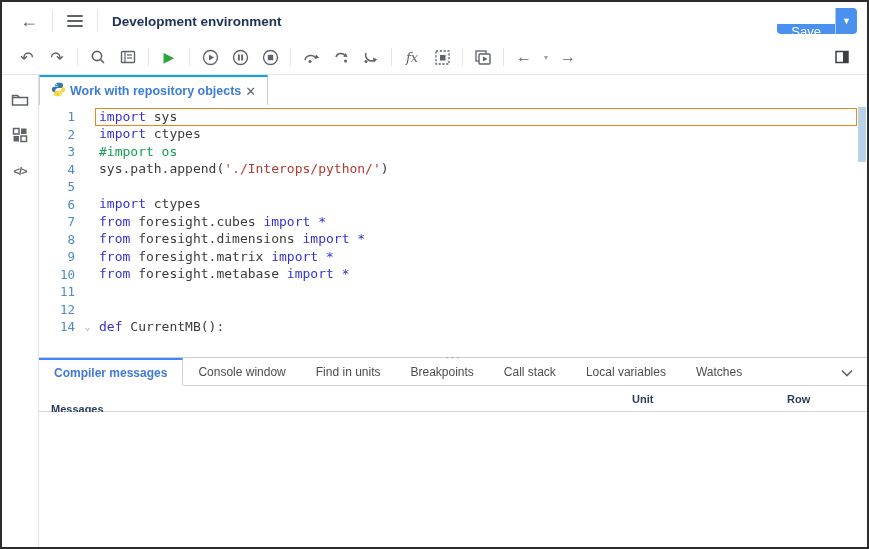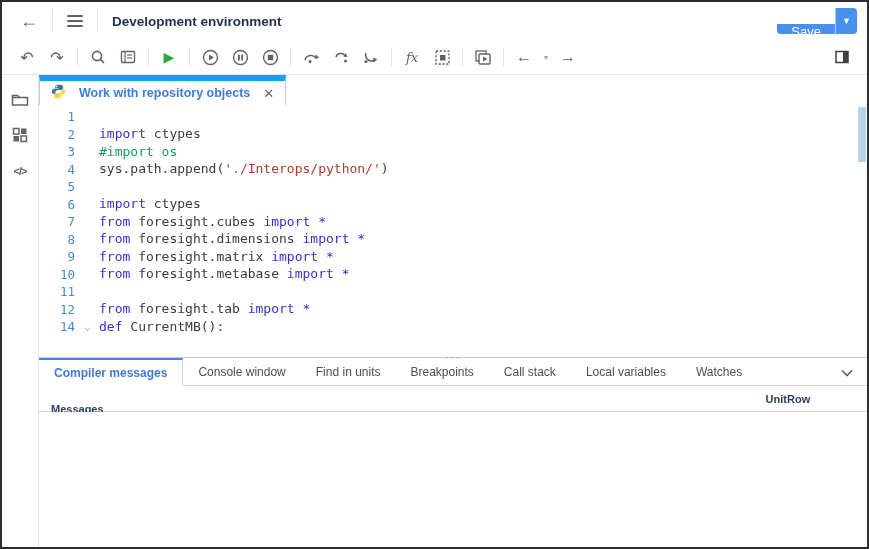--- a/index.html
+++ b/index.html
@@ -30,41 +30,41 @@
   .tb.small-caret { width:14px; font-size:8px; color:#9aa0a6; }
   .tb-right { margin-left:auto; }
   
   .main { flex:1; display:flex; min-height:0; }
   .sbar { flex:0 0 37px; border-right:1px solid #e0e2e5; display:flex; flex-direction:column; align-items:center; padding-top:14px; gap:16px; }
   .sbar .si { color:#5f6368; cursor:pointer; height:20px; display:flex; align-items:center; justify-content:center; }
   .si-code { font-size:11px; font-weight:bold; letter-spacing:-1px; }
   .content { flex:1; display:flex; flex-direction:column; min-width:0; }
   
   .tabbar { height:30px; flex:0 0 30px; display:flex; align-items:stretch; }
-  .etab { display:flex; align-items:center; gap:13px; padding:4px 11px; border-top:6px solid #0ea5e9; border-right:1px solid #c9ccd1; border-left:1px solid #c9ccd1; cursor:pointer; }
+  .etab { display:flex; align-items:center; gap:4px; padding:4px 11px; border-top:2px solid #0ea5e9; border-right:1px solid #c9ccd1; border-left:1px solid #c9ccd1; cursor:pointer; }
   .etab-label { font-size:12.5px; font-weight:bold; color:#3d7cd7; white-space:nowrap; }
   .etab-close { color:#5f6368; font-size:13px; cursor:pointer; line-height:1; }
   
   .editor { flex:1; position:relative; overflow:hidden; padding-top:3px; font-family:"DejaVu Sans Mono", monospace; }
   .code-line { display:flex; height:17.5px; align-items:center; }
   .ln { flex:0 0 40px; text-align:right; font-size:12.5px; color:#4d8ac0; padding-right:4px; }
   .fold { flex:0 0 17px; text-align:center; font-size:10px; color:#7ba6c9; }
   .codetext { flex:1; margin-right:11px; font-size:13px; color:#3b3b3b; white-space:pre; padding:0 3px; line-height:16px; }
   .code-line.active .codetext { outline:1.5px solid #e8871c; }
   .kw { color:#3432cf; } .com { color:#12a150; } .str { color:#b03a30; } .pl { color:#3b3b3b; }
   .vscroll { position:absolute; top:2px; right:1px; width:8px; height:55px; background:#b7d3e9; }
   
   .panel { flex:0 0 190px; border-top:1px solid #c9cdd1; position:relative; display:flex; flex-direction:column; background:#fff; }
   .drag-handle { position:absolute; top:-6px; left:50%; transform:translateX(-50%); color:#9aa0a6; font-size:13px; letter-spacing:1px; line-height:10px; padding:0 4px; cursor:row-resize; }
   .ptabs { height:28px; flex:0 0 28px; display:flex; align-items:stretch; border-bottom:1px solid #cfd2d6; }
   .ptab { display:flex; align-items:center; padding:0 15px; font-size:12px; color:#4d4d4d; cursor:pointer; white-space:nowrap; }
   .ptab.active { border-top:2px solid #4285f4; border-right:1px solid #cfd2d6; font-weight:bold; color:#4079d4; box-shadow:0 1px 0 #fff; position:relative; z-index:1; }
   .ptab-chevron { margin-left:auto; margin-right:14px; align-self:center; color:#5f6368; cursor:pointer; }
   .pcols { height:26px; flex:0 0 26px; display:flex; align-items:center; font-size:11px; font-weight:bold; color:#2c3e5d; border-bottom:1px solid #d5d8db; padding-left:12px; }
-  .col-messages { flex:1;margin-top:20px; } .col-unit { flex:0 0 155px;text-align:right; } .col-row { flex:0 0 80px; }
+  .col-messages { flex:1;margin-top:20px; } .col-unit { flex:0 0 155px; } .col-row { flex:0 0 80px; }
   .pbody { flex:1; background:#fff; }
 </style>
 </head>
 <body>
 
 <div class="window">
 
   <div class="hdr">
     <span class="ico">←</span>
     <span class="vsep"></span>
@@ -206,20 +206,21 @@
           <span class="etab-label">Work with repository objects</span>
           <span class="etab-close">✕</span>
         </div>
       </div>
 
       <div class="editor">
         <div>
             <div class="code-line active">
               <span class="ln">1</span>
               <span class="fold"></span>
+              <span class="codetext"><span class="kw">import</span><span class="pl"> sys</span></span>
             </div>
             <div class="code-line">
               <span class="ln">2</span>
               <span class="fold"></span>
               <span class="codetext"><span class="kw">import</span><span class="pl"> ctypes</span></span>
             </div>
             <div class="code-line">
               <span class="ln">3</span>
               <span class="fold"></span>
               <span class="codetext"><span class="com">#import os</span></span>
@@ -259,21 +260,20 @@
               <span class="fold"></span>
               <span class="codetext"><span class="kw">from</span><span class="pl"> foresight.metabase </span><span class="kw">import</span><span class="pl"> </span><span class="kw">*</span></span>
             </div>
             <div class="code-line">
               <span class="ln">11</span>
               <span class="fold"></span>
             </div>
             <div class="code-line">
               <span class="ln">12</span>
               <span class="fold"></span>
-              <span class="codetext"><span class="kw">from</span><span class="pl"> foresight.tab </span><span class="kw">import</span><span class="pl"> </span><span class="kw">*</span></span>
             </div>
             <div class="code-line">
               <span class="ln">14</span>
               <span class="fold">⌄</span>
               <span class="codetext"><span class="kw">def</span><span class="pl"> CurrentMB():</span></span>
             </div>
           </div>
         <div class="vscroll"></div>
       </div>
 

